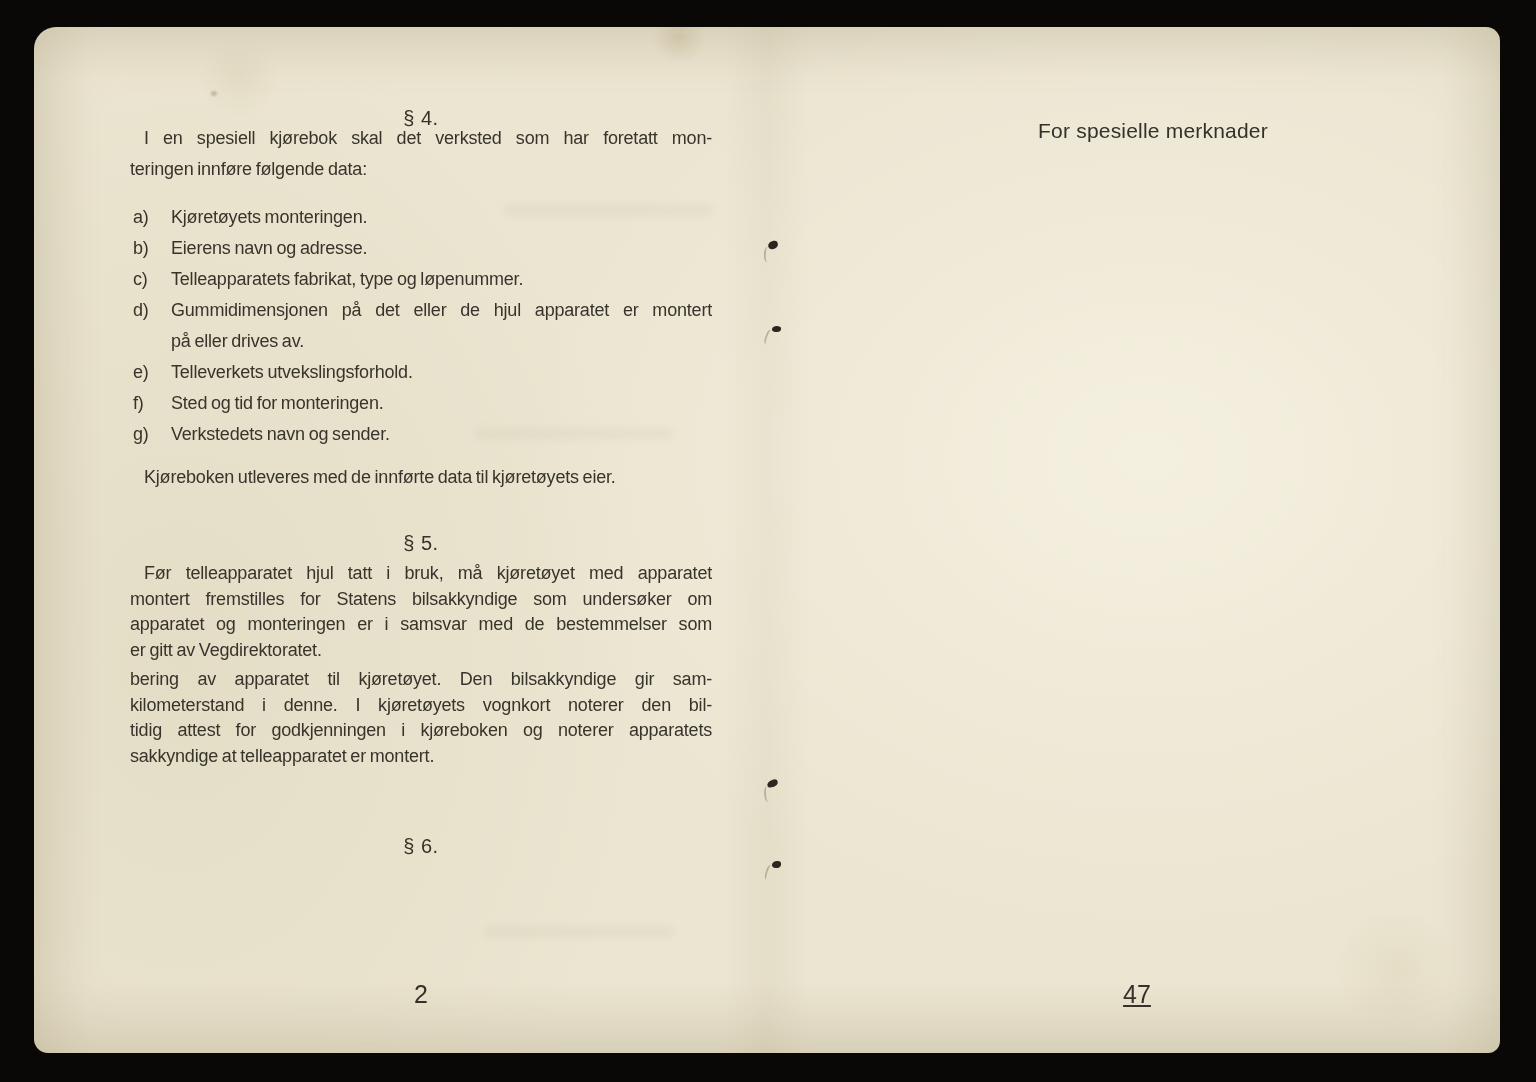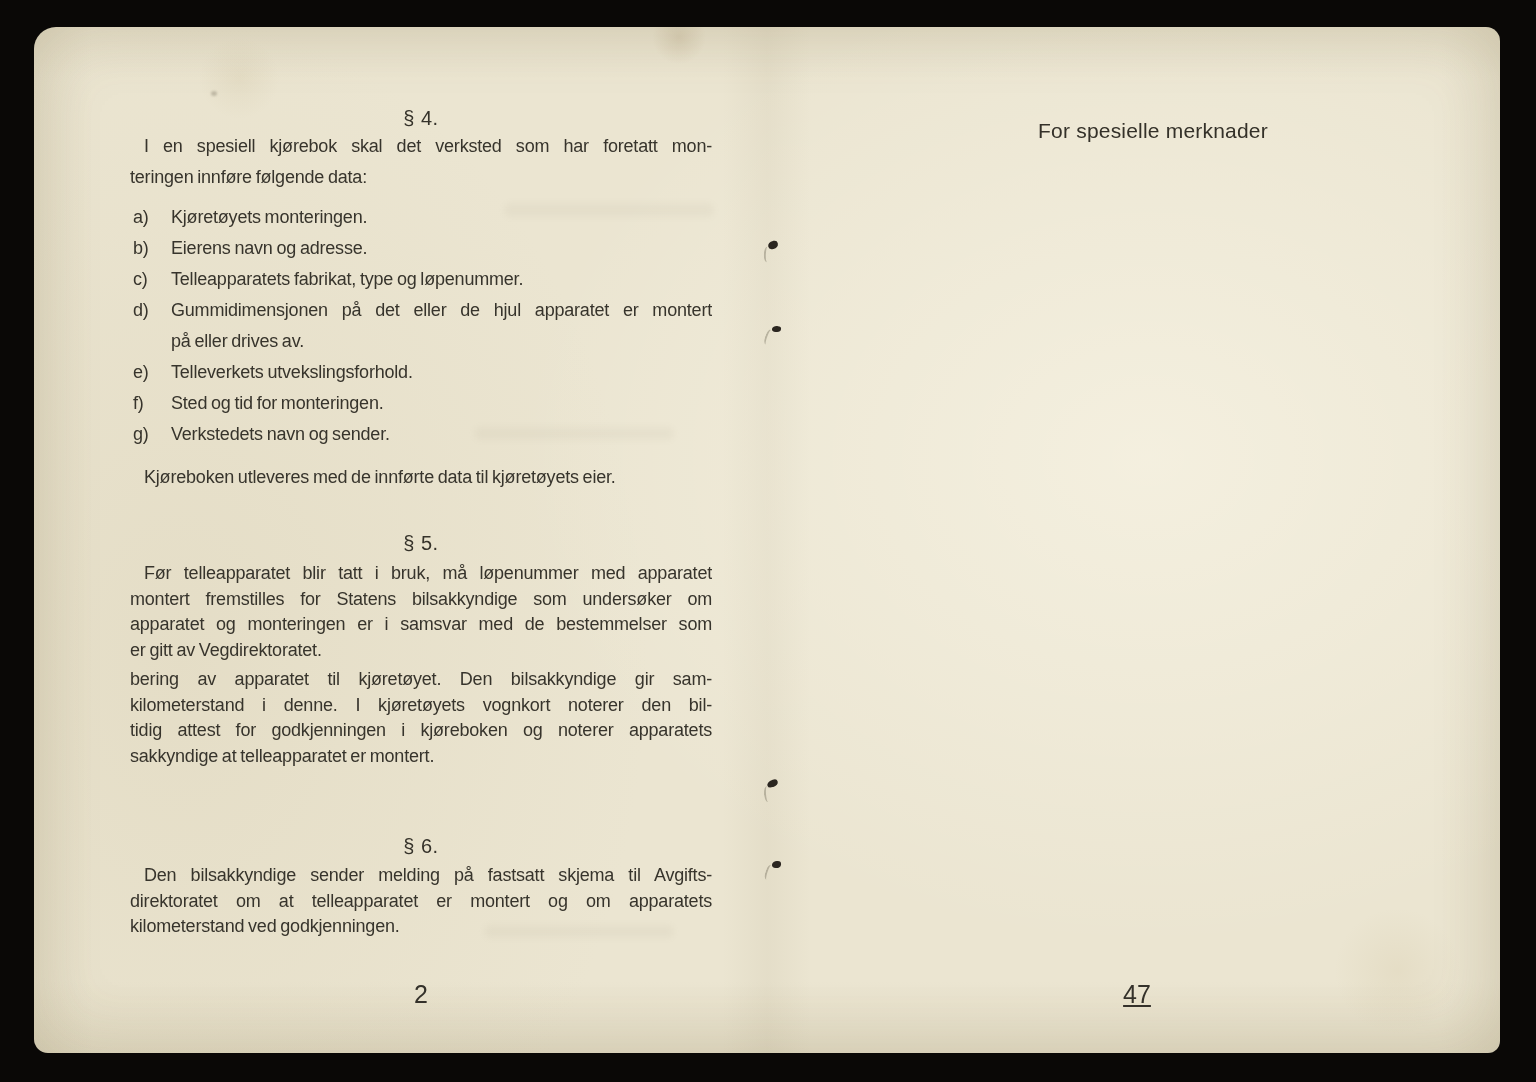--- a/index.html
+++ b/index.html
@@ -84,21 +84,21 @@
 </head>
 <body>
 
 <div class="scene">
   <div class="paper">
 
     <section class="page">
 
       <h2 class="para-heading" style="top:80px">§ 4.</h2>
 
-      <div class="block" style="top:104px">
+      <div class="block" style="top:96px">
         <div class="pline wide stretch indent">I en spesiell kjørebok skal det verksted som har foretatt mon-</div>
         <div class="pline wide plain">teringen innføre følgende data:</div>
       </div>
 
       <div class="block" style="top:175px">
         <div class="list-row">
           <span class="list-label">a)</span>
           <span class="list-text"><span class="pline plain">Kjøretøyets monteringen.</span></span>
         </div>
         <div class="list-row">
@@ -130,40 +130,35 @@
         </div>
       </div>
 
       <div class="block" style="top:435px">
         <div class="pline wide plain indent">Kjøreboken utleveres med de innførte data til kjøretøyets eier.</div>
       </div>
 
       <h2 class="para-heading" style="top:505px">§ 5.</h2>
 
       <div class="block" style="top:534px">
-        <div class="pline stretch indent">Før telleapparatet blir tatt i bruk, må løpenummer med apparatet</div>
+        <div class="pline stretch indent">Før telleapparatet hjul tatt i bruk, må kjøretøyet med apparatet</div>
         <div class="pline stretch">montert fremstilles for Statens bilsakkyndige som undersøker om</div>
         <div class="pline stretch">apparatet og monteringen er i samsvar med de bestemmelser som</div>
         <div class="pline plain">er gitt av Vegdirektoratet.</div>
       </div>
 
       <div class="block" style="top:640px">
         <div class="pline stretch">bering av apparatet til kjøretøyet. Den bilsakkyndige gir sam-</div>
         <div class="pline stretch">kilometerstand i denne. I kjøretøyets vognkort noterer den bil-</div>
         <div class="pline stretch">tidig attest for godkjenningen i kjøreboken og noterer apparatets</div>
         <div class="pline plain">sakkyndige at telleapparatet er montert.</div>
       </div>
 
       <h2 class="para-heading" style="top:808px">§ 6.</h2>
 
-      <div class="block" style="top:836px">
-        <div class="pline stretch indent">Den bilsakkyndige sender melding på fastsatt skjema til Avgifts-</div>
-        <div class="pline stretch">direktoratet om at telleapparatet er montert og om apparatets</div>
-        <div class="pline plain">kilometerstand ved godkjenningen.</div>
-      </div>
 
       <div class="page-number pn-left">2</div>
 
       <span class="dot"></span>
       <span class="ghost g1"></span>
       <span class="ghost g2"></span>
       <span class="ghost g3"></span>
     </section>
 
     <section class="page">

